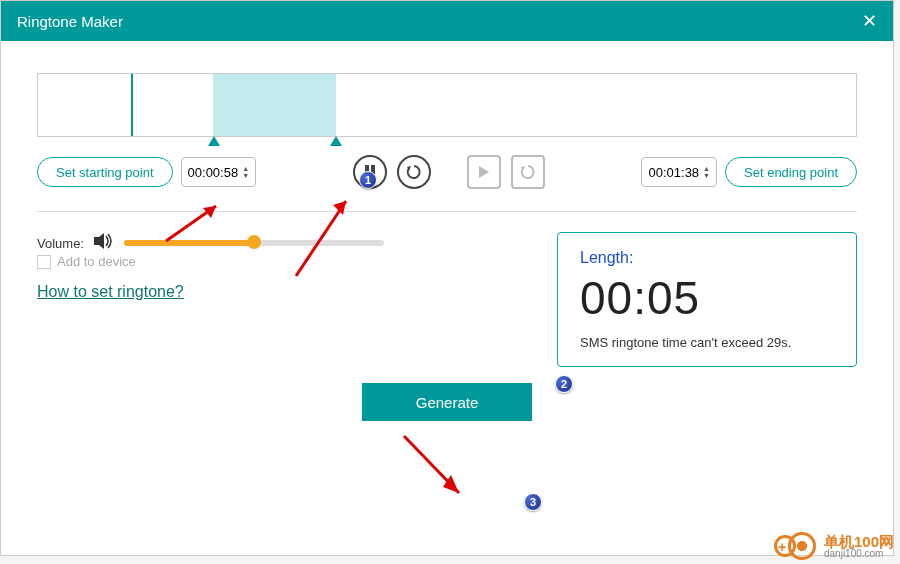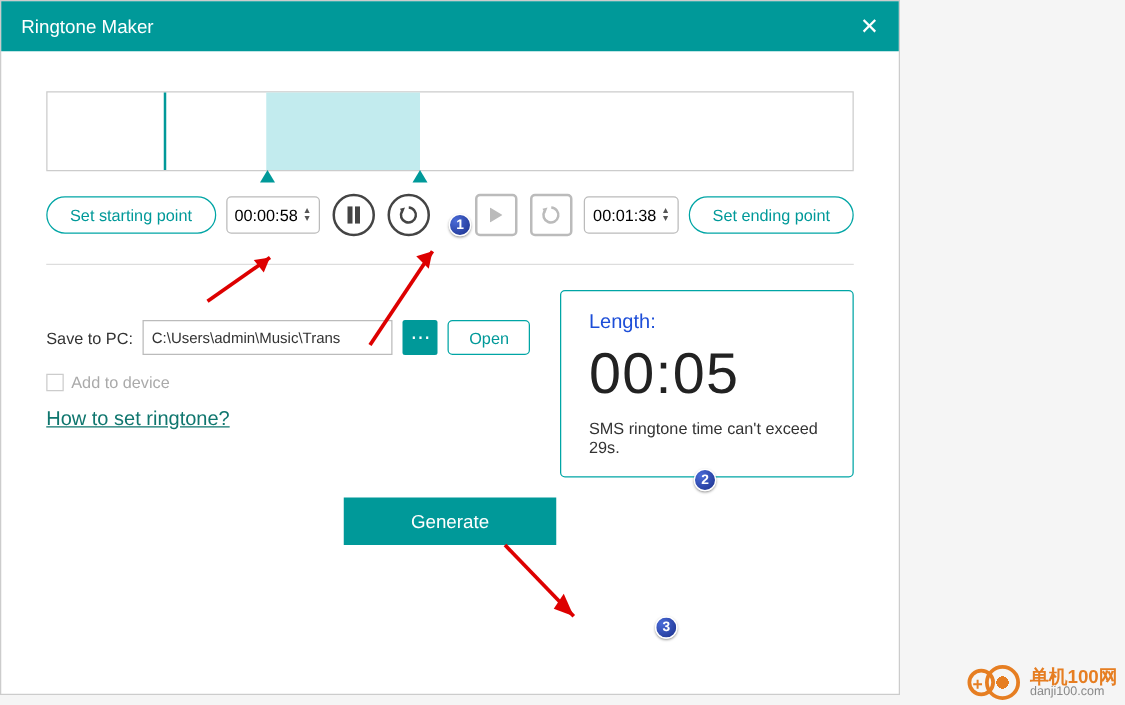--- a/index.html
+++ b/index.html
@@ -1,17 +1,17 @@
 <!DOCTYPE html>
 <html><head>
 <meta charset="utf-8">
 <style>
   * { box-sizing: border-box; margin: 0; padding: 0; font-family: "Segoe UI", Arial, sans-serif; }
   body { background: #f5f5f5; width: 900px; height: 564px; position: relative; overflow: hidden; }
-  .window { width: 720px; height: 556px; background: #fff; border: 1px solid #ccc; position: relative; }
+  .window { width: 894px; height: 556px; background: #fff; border: 1px solid #ccc; position: relative; }
   .titlebar { background: #009999; height: 40px; display: flex; align-items: center; padding: 0 16px; color: #fff; justify-content: space-between; }
   .titlebar .title { font-size: 15px; }
   .close-x { font-size: 18px; cursor: pointer; }
   .content { padding: 18px 36px 0 36px; position: relative; }
   .toprow { display: flex; justify-content: space-between; align-items: flex-start; }
   .fileinfo .fname { font-size: 19px; color: #222; }
   .fileinfo .ftime { font-size: 12px; color: #555; margin-top: 2px; }
   .btn-outline { border: 1px solid #00a5a5; color: #009999; background: #fff; border-radius: 16px; height: 30px; padding: 0 22px; font-size: 13px; cursor: pointer; }
   .btn-outline + .btn-outline { margin-left: 10px; }
   .waveform { margin-top: 14px; border: 1px solid #ccc; background: #fff; height: 64px; position: relative; }
@@ -115,27 +115,35 @@
           <span class="spin">▲<br>▼</span>
         </div>
         <button class="pill-btn">Set ending point</button>
       </div>
     </div>
 
     <hr class="divider">
 
     <div class="bottom">
       <div class="leftcol">
+        <div class="vol-row">
+          <span class="vol-label">Volume:</span>
+          <span>
+            <svg width="20" height="18">
+                <polygon points="0,5 5,5 10,1 10,17 5,13 0,13" fill="#333"></polygon>
+                <path d="M12 4 Q16 9 12 14" fill="none" stroke="#333" stroke-width="1.5"></path>
+                <path d="M14 2 Q20 9 14 16" fill="none" stroke="#333" stroke-width="1.5"></path>
+              </svg>
+          </span>
+          <div class="slider">
+            <div class="slider-fill" style="width: 50%;"></div>
+            <div class="slider-thumb" style="left: 50%;"></div>
+          </div>
+        </div>
 
-        <div class="save-row">
-          <span class="save-label">Save to PC:</span>
-          <input class="path-input" value="C:\Users\admin\Music\Trans" style="">
-          <div class="dots-btn">⋯</div>
-          <button class="open-btn">Open</button>
-        </div>
 
         <div class="check-row">
           <div class="check-box"></div>
           <span>Add to device</span>
         </div>
 
         <a class="link">How to set ringtone?</a>
       </div>
 
       <div class="len-panel">

